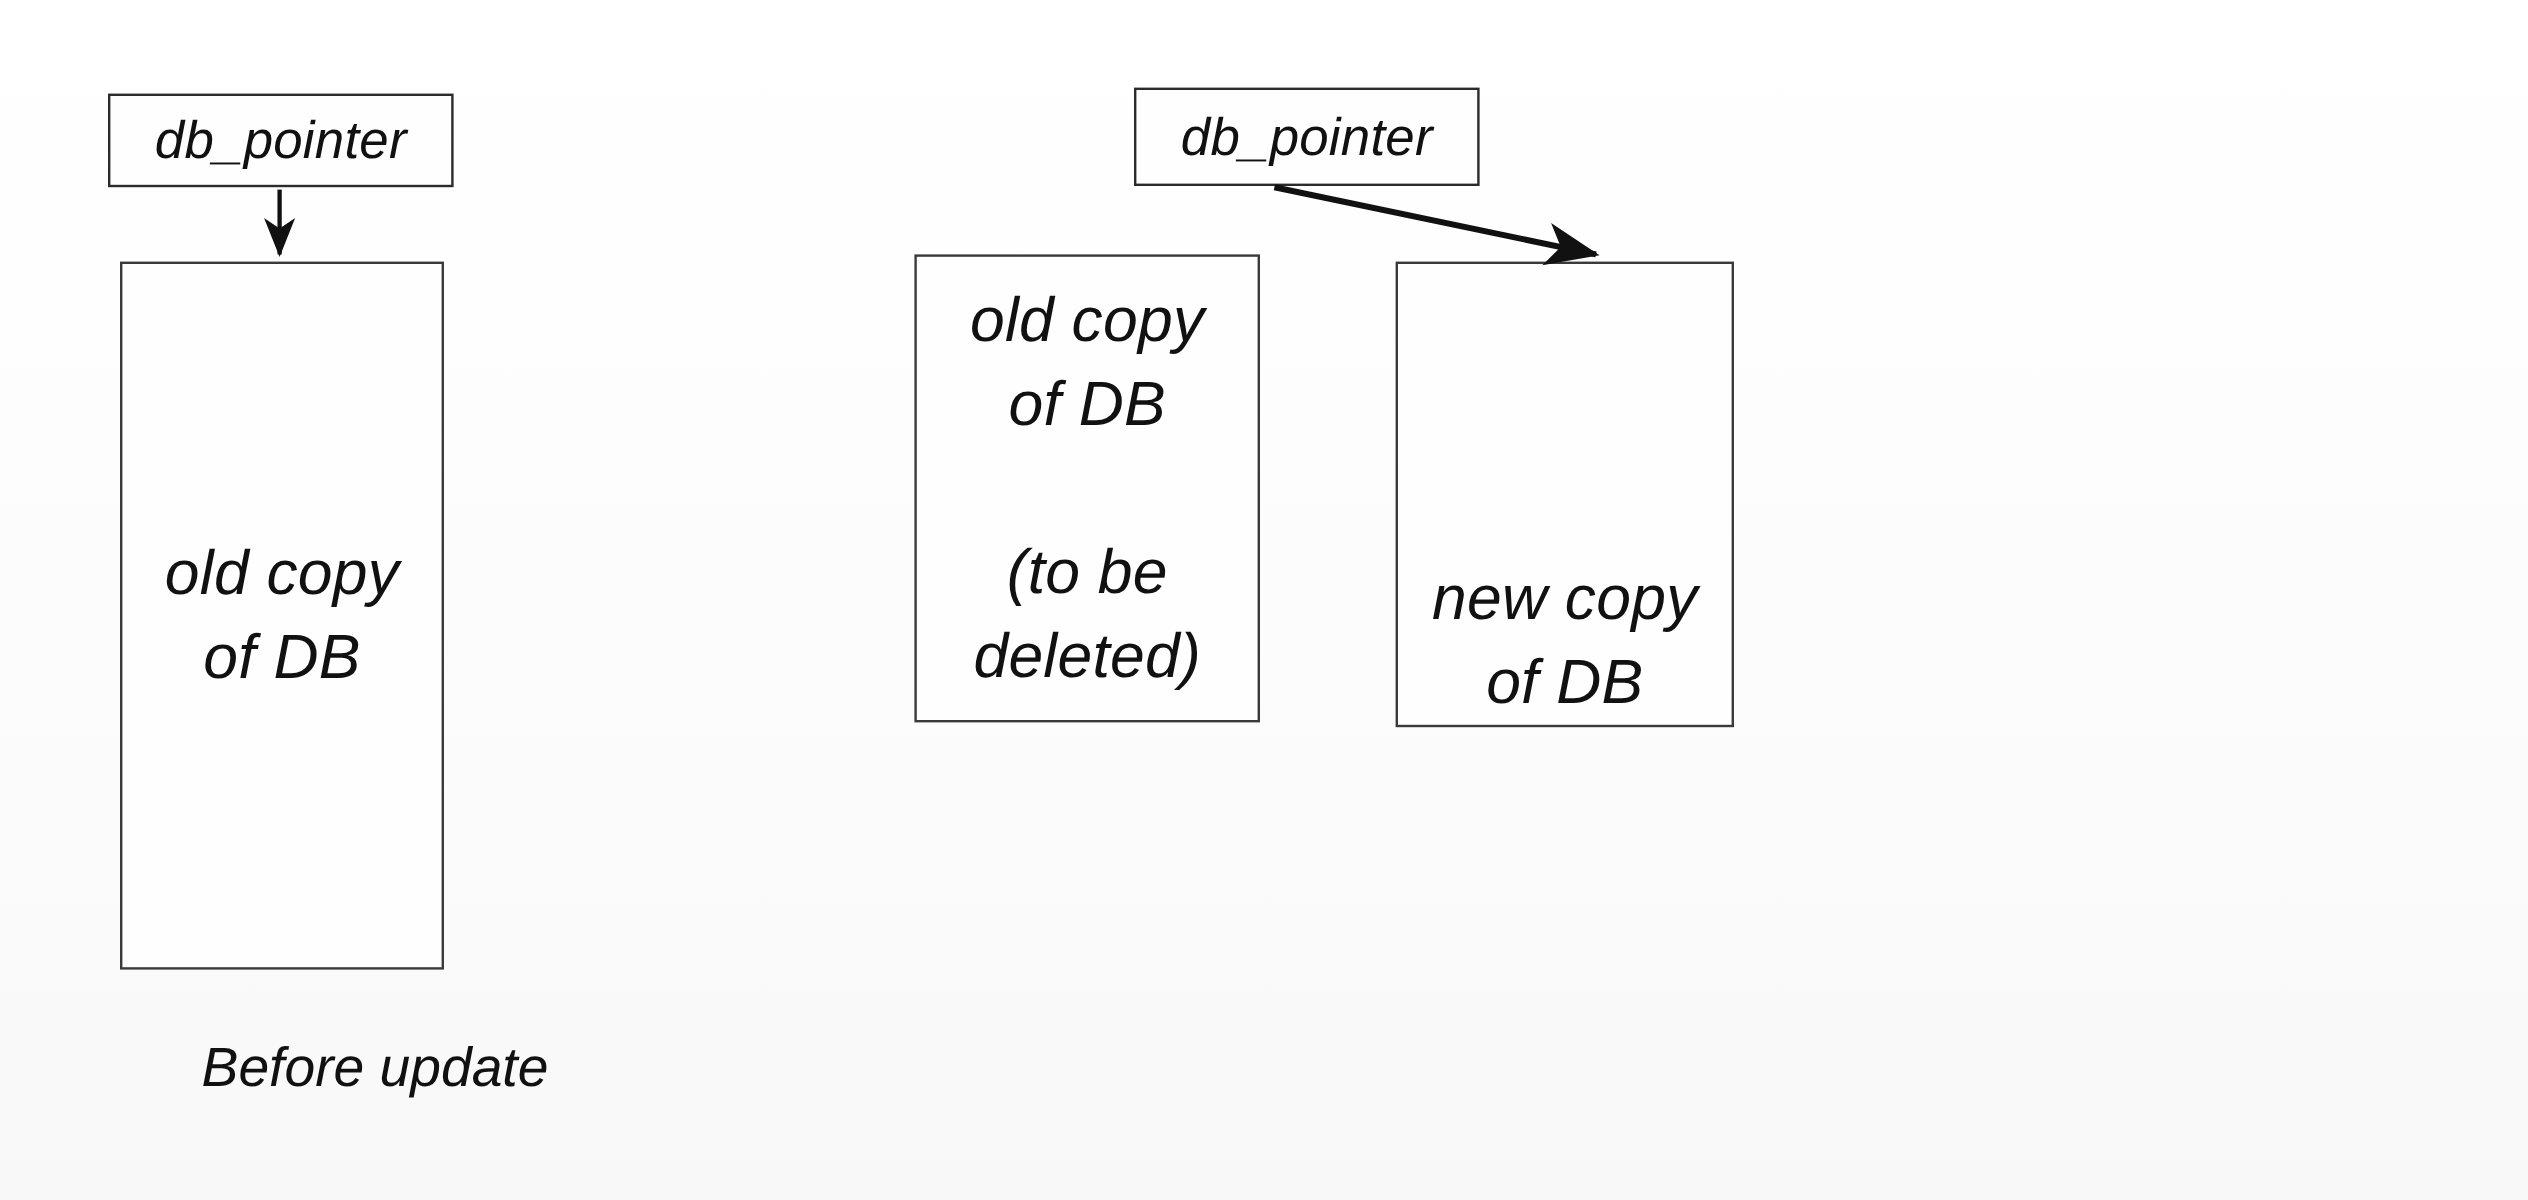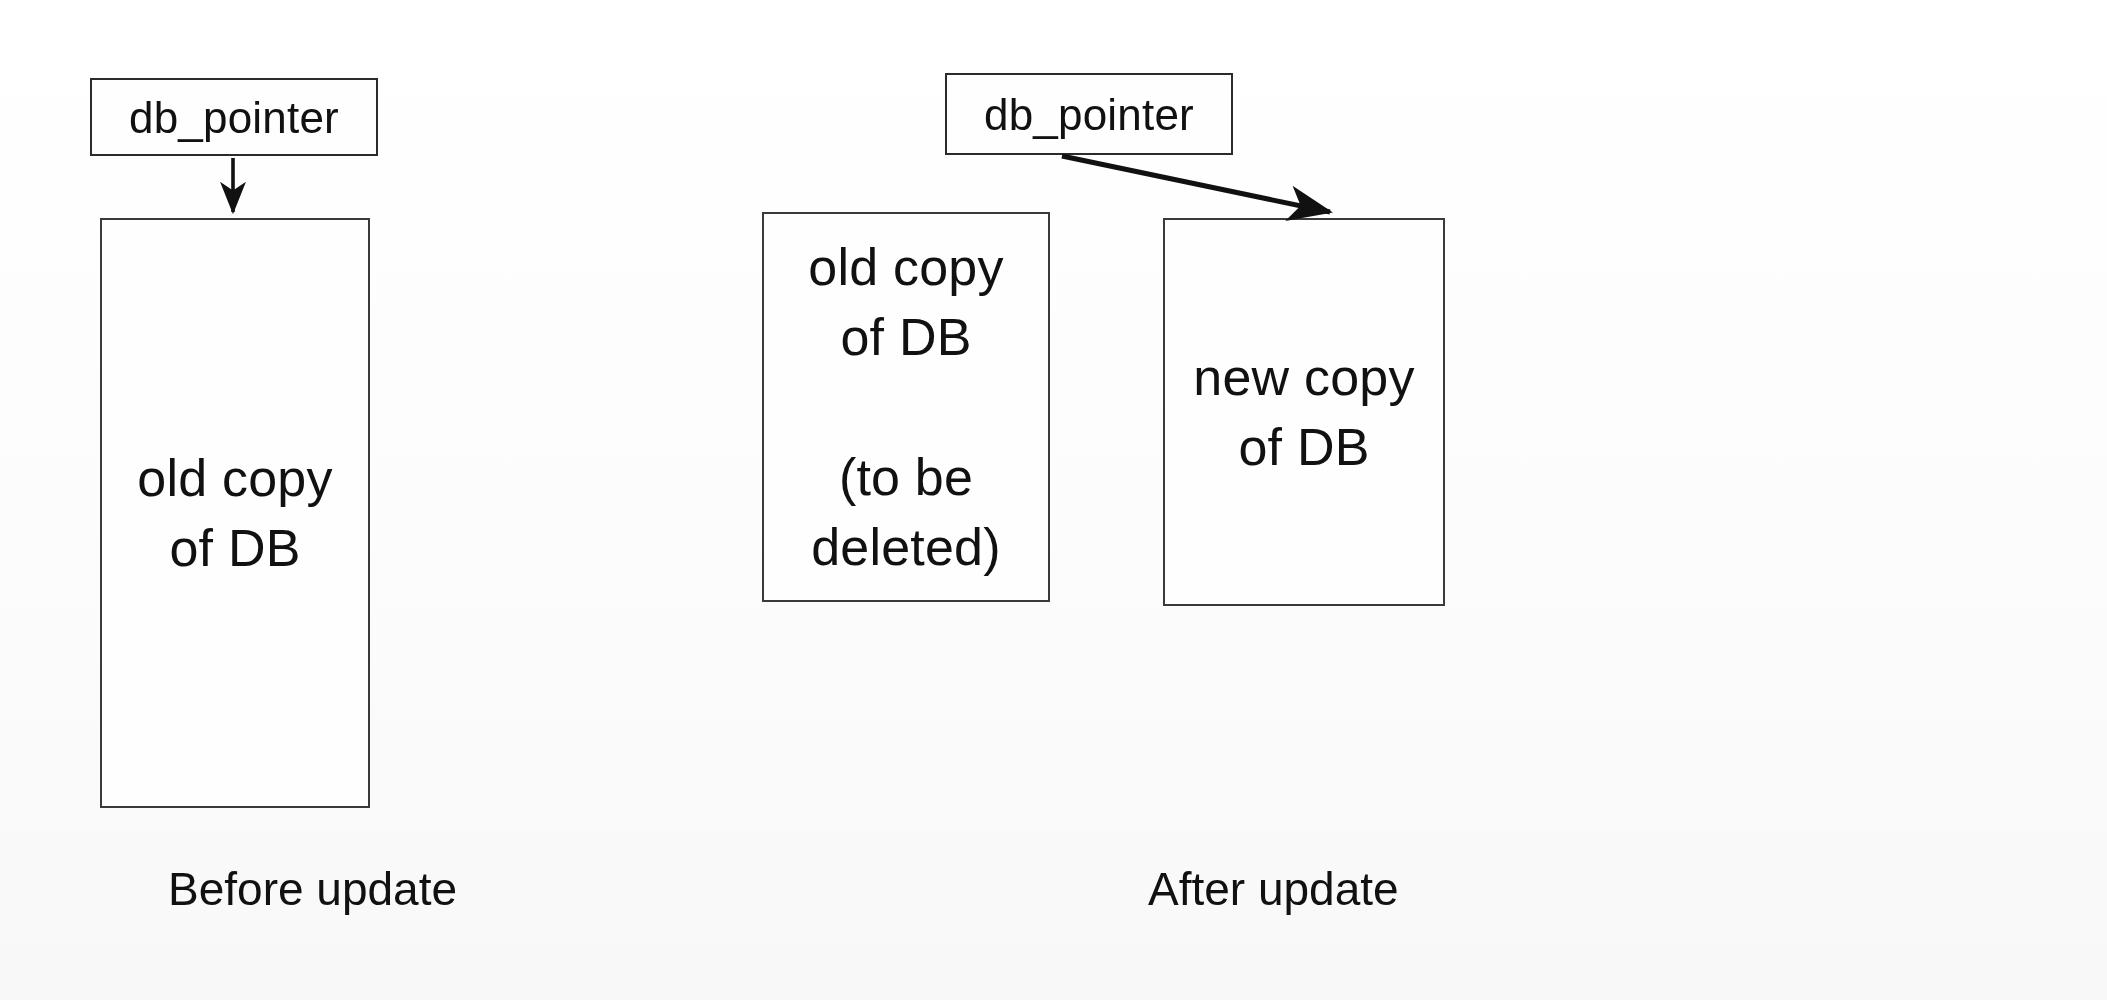--- a/index.html
+++ b/index.html
@@ -9,20 +9,21 @@
   }
   body {
     font-family: "Liberation Sans", sans-serif;
   }
   #canvas {
     position: relative;
     width: 2107px;
     height: 1000px;
     background: #ef4444;
     overflow: hidden;
+    font-style: italic;
   }
 
   
   .dbox {
     position: absolute;
     box-sizing: border-box;
     background: #fefefe;
     border: 2px solid #2b2b2b;
     display: flex;
     align-items: center;
@@ -98,26 +99,25 @@
   </div>
 
   <div class="dbox copy-box thin" style="left:762px; top:212px; width:288px; height:390px;">
     <span class="boxlabel">old copy
 of DB
 
 (to be
 deleted)</span>
   </div>
 
-  <div class="dbox copy-box thin" style="left:1163px; top:218px; width:282px; height:388px;">
+  <div class="dbox copy-box thin" style="left:1163px; top:218px; width:282px; height:388px;align-items:flex-end;">
     <span class="boxlabel">new copy
 of DB</span>
   </div>
 
-  <div class="caption" style="left:1148px; top:862px;">After update</div>
 
   <svg class="arrow-layer" viewBox="0 0 2107 1000">
     <defs>
       <marker id="ahead" markerWidth="10" markerHeight="10" refX="8.4" refY="4" orient="auto" markerUnits="strokeWidth">
         <path d="M0,0.4 L9,4 L0,7.6 L2.4,4 Z" fill="#111111"></path>
       </marker>
     </defs>
 
     <g>
       <line x1="233" y1="158" x2="233" y2="212" stroke="#111111" stroke-width="3.6" marker-end="url(#ahead)"></line>

